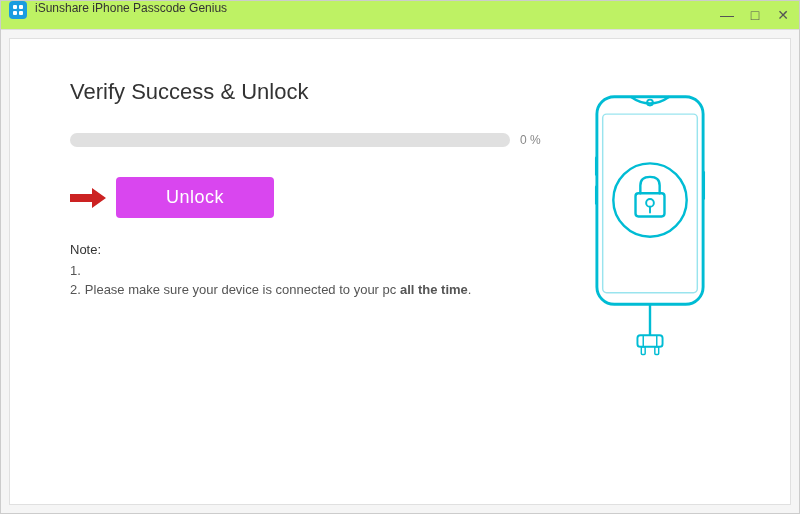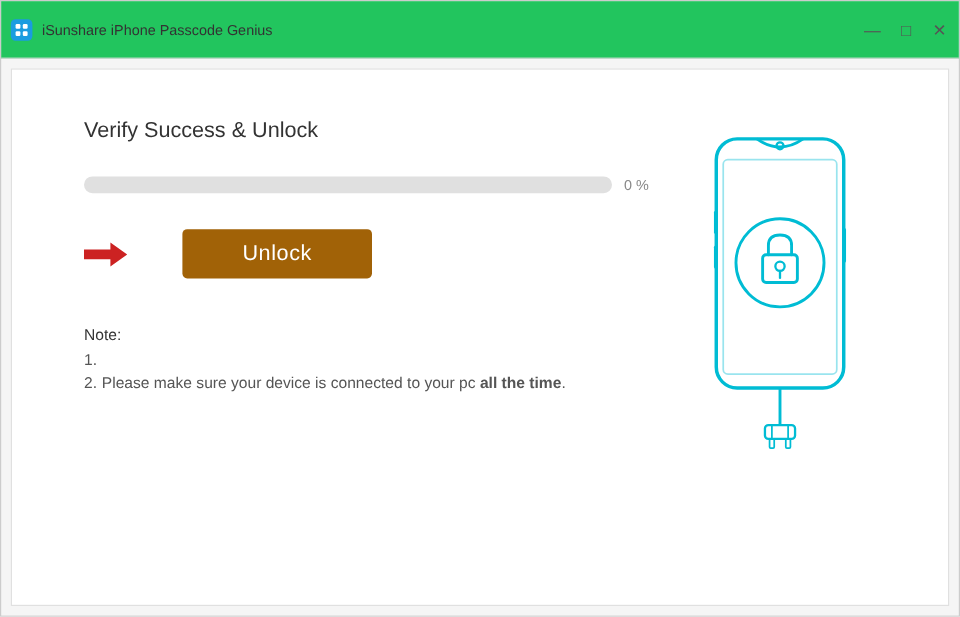--- a/index.html
+++ b/index.html
@@ -12,25 +12,24 @@
     }
     .window {
       width: 800px;
       height: 514px;
       background: #f5f5f5;
       border: 1px solid #ccc;
       display: flex;
       flex-direction: column;
     }
     .titlebar {
-      height: 48px;
-      background: #22c55e;
+      height: 29px;
+      background: #bef264;
       border-bottom: 1px solid #ddd;
       display: flex;
-      align-items: center;
       padding: 0 8px;
       user-select: none;
     }
     .titlebar-icon {
       width: 18px;
       height: 18px;
       margin-right: 8px;
       background: #1a9ce0;
       border-radius: 4px;
       display: flex;
@@ -75,21 +74,21 @@
     }
 
     .left-panel {
       flex: 1;
       display: flex;
       flex-direction: column;
       justify-content: flex-start;
     }
 
     .heading {
-      font-size: 18px;
+      font-size: 22px;
       font-weight: 400;
       color: #333;
       margin-bottom: 28px;
     }
 
     .progress-container {
       display: flex;
       align-items: center;
       margin-bottom: 30px;
       gap: 10px;
@@ -122,34 +121,33 @@
     }
     .red-arrow {
       display: flex;
       align-items: center;
     }
     .red-arrow svg {
       width: 36px;
       height: 24px;
     }
     .unlock-btn {
-      background: #a16207;
+      background: #d946ef;
       color: white;
       border: none;
       border-radius: 4px;
       font-size: 18px;
       font-weight: 500;
       padding: 10px 50px;
       cursor: pointer;
       letter-spacing: 0.5px;
-      margin-left: 36px;
     }
 
     .notes {
-      margin-top: 19px;
+      margin-top: 4px;
     }
     .notes-title {
       font-size: 13px;
       color: #333;
       margin-bottom: 6px;
     }
     .note-item {
       font-size: 13px;
       color: #555;
       margin-bottom: 4px;

